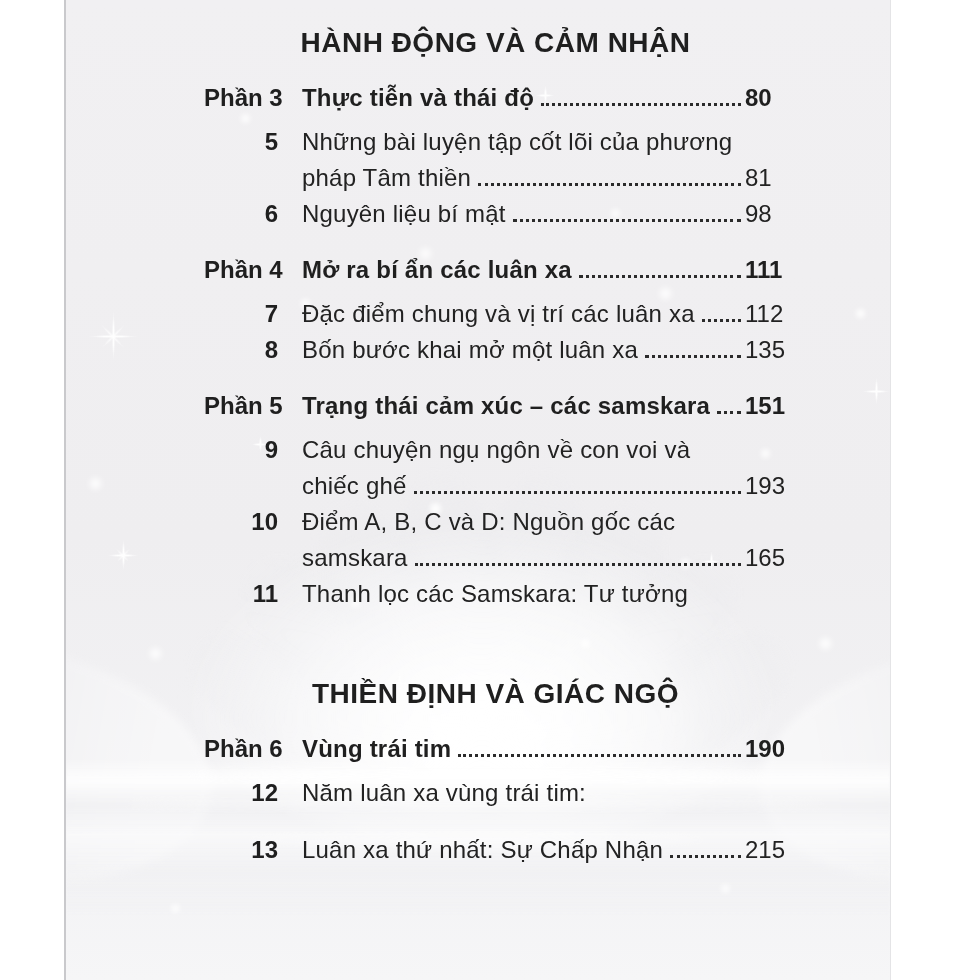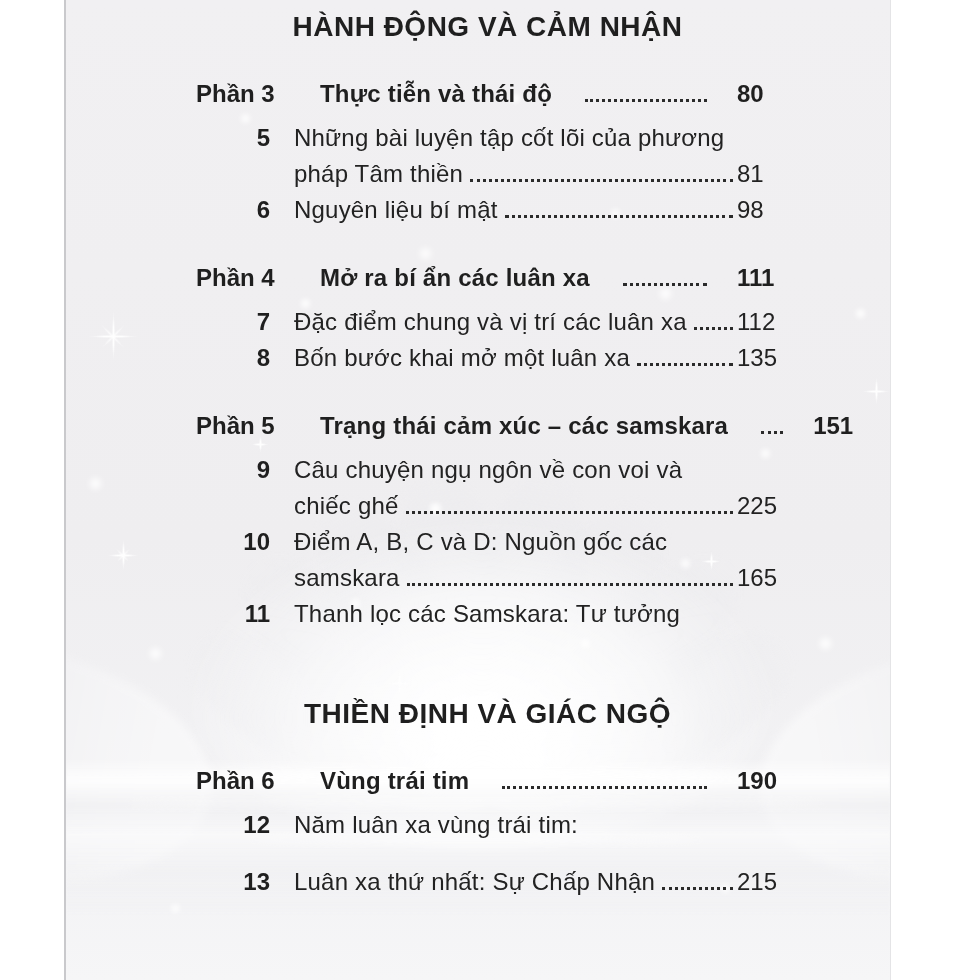--- a/index.html
+++ b/index.html
@@ -58,30 +58,30 @@
   }
   .star{position:absolute;opacity:.95;filter:blur(.5px);}
   .star::before,.star::after{content:"";position:absolute;}
   .star::before{left:0;top:50%;width:100%;height:3px;margin-top:-1.5px;
     background:radial-gradient(closest-side,#fff 35%,rgba(255,255,255,0) 100%);}
   .star::after{top:0;left:50%;height:100%;width:3px;margin-left:-1.5px;
     background:radial-gradient(closest-side,#fff 35%,rgba(255,255,255,0) 100%);}
   .star.diag{transform:rotate(45deg);opacity:.7;}
   
   .content{
-    position:absolute;left:4px;top:0;width:819px;z-index:2;
-    padding:10px 110px 0 126px;box-sizing:border-box;
+    position:absolute;left:12px;top:0;width:819px;z-index:2;
+    padding:26px 110px 0 126px;box-sizing:border-box;
   }
   .sec-title{
     font-size:28px;line-height:34px;font-weight:700;text-align:center;
     letter-spacing:.5px;color:#1f1f1f;white-space:nowrap;margin:0 0 10px 0;
   }
   .sec-title.second{margin:65px 0 14px 0;}
   .row{display:flex;align-items:baseline;font-size:24px;line-height:36px;white-space:nowrap;}
-  .row.part{font-weight:700;margin:32px 0 8px 0;color:#1f1f1f;gap:26px;}
+  .row.part{font-weight:700;margin:20px 0 8px 0;color:#1f1f1f;}
   .row.gap-before{margin-top:21px;}
   .plabel{flex:0 0 98px;}
   .num{flex:0 0 74px;text-align:right;font-weight:700;color:#1f1f1f;}
   .ctitle{margin-left:24px;letter-spacing:.2px;}
   .part .ctitle{margin-left:0;letter-spacing:.2px;}
   .leader{
     flex:1 1 auto;min-width:22px;height:21px;align-self:baseline;
     border-bottom:3px dotted #2b2b2b;margin:0 4px 0 7px;
   }
   .page-num{flex:0 0 auto;min-width:42px;}
@@ -178,21 +178,21 @@
     </div>
 
     <div class="row ch">
       <span class="num">9</span>
       <span class="ctitle">Câu chuyện ngụ ngôn về con voi và</span>
     </div>
     <div class="row ch">
       <span class="num"></span>
       <span class="ctitle">chiếc ghế</span>
       <span class="leader"></span>
-      <span class="page-num">225</span>
+      <span class="page-num">193</span>
     </div>
 
     <div class="row ch">
       <span class="num">10</span>
       <span class="ctitle">Điểm A, B, C và D: Nguồn gốc các</span>
     </div>
     <div class="row ch">
       <span class="num"></span>
       <span class="ctitle">samskara</span>
       <span class="leader"></span>

